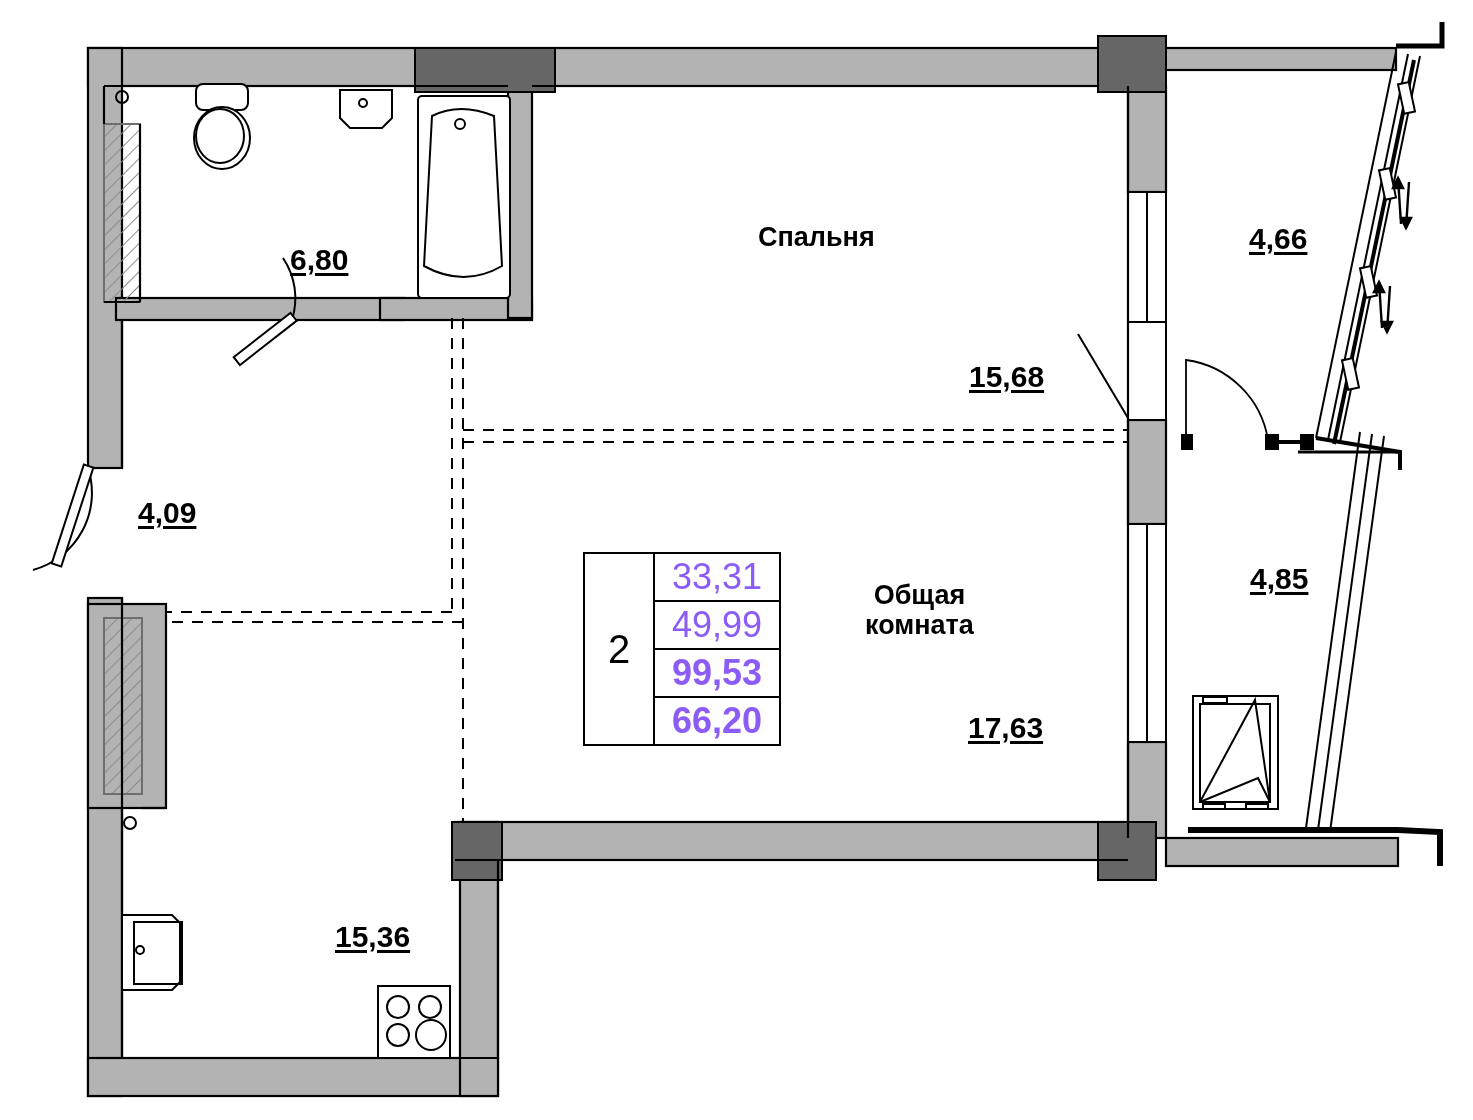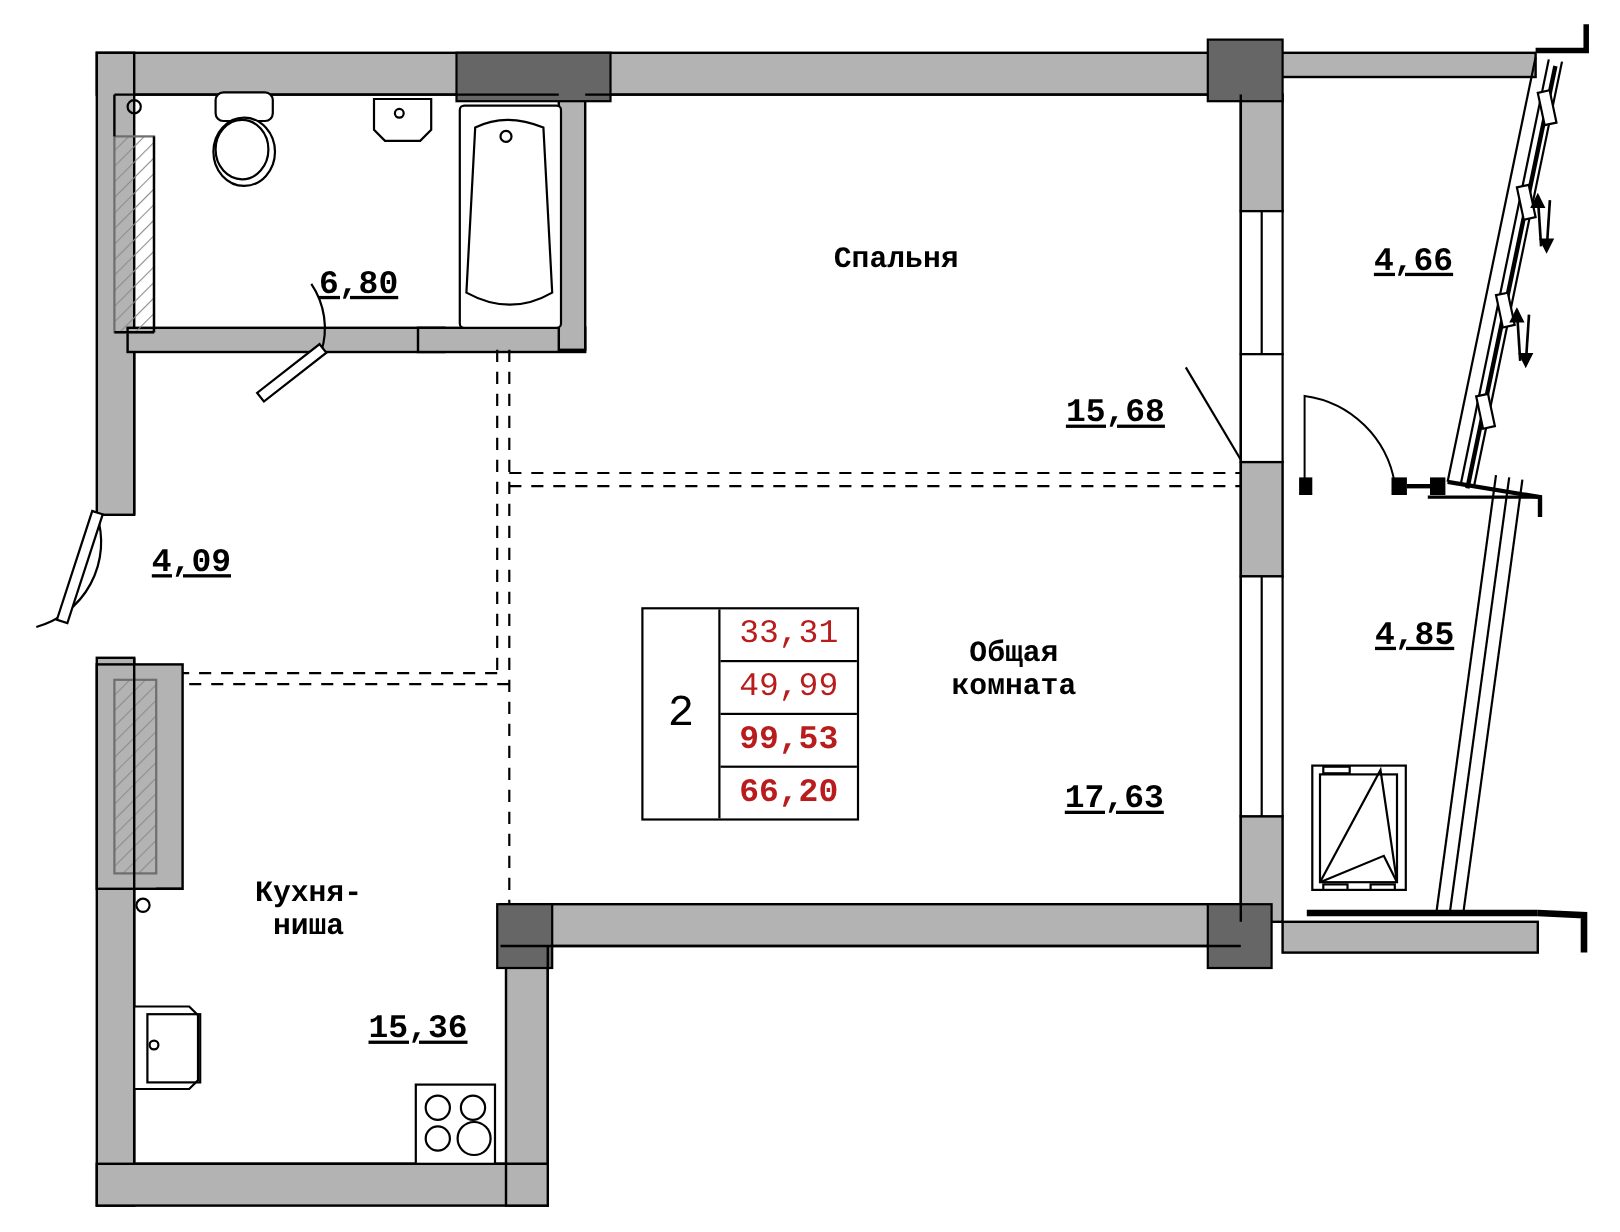--- a/index.html
+++ b/index.html
@@ -1,32 +1,32 @@
 <!DOCTYPE html>
 <html><head>
 <meta charset="utf-8">
 <style>
   html,body{margin:0;padding:0;background:#ffffff;}
   body{width:1473px;height:1120px;overflow:hidden;
        font-family:"Liberation Sans","DejaVu Sans",sans-serif;}
-  #stage{position:relative;width:1461px;height:1120px;background:#fff;font-family:Liberation Mono, monospace;}
+  #stage{position:relative;width:1461px;height:1120px;background:#fff;}
   svg#plan{position:absolute;left:0;top:0;width:1473px;height:1120px;}
 
   .lbl{position:absolute;color:#000;font-weight:bold;white-space:pre;line-height:1.12;}
   .room-name{font-size:27px;text-align:center;}
   .area{font-size:30px;text-decoration:underline;text-underline-offset:3px;}
 
   
   #infotable{position:absolute;left:583px;top:552px;width:198px;height:194px;
              border:2.5px solid #000;box-sizing:border-box;display:flex;background:#fff;}
   #infotable .rooms{width:70px;display:flex;align-items:center;justify-content:center;
              border-right:2.5px solid #000;box-sizing:border-box;font-size:40px;color:#000;}
   #infotable .vals{flex:1;display:flex;flex-direction:column;}
   #infotable .vals div{flex:1;display:flex;align-items:center;justify-content:center;
-             font-size:30px;color:#b91c1c;border-bottom:2.2px solid #000;box-sizing:border-box;}
+             font-size:36px;color:#8b5cf6;border-bottom:2.2px solid #000;box-sizing:border-box;}
   #infotable .vals div:last-child{border-bottom:none;}
   #infotable .vals div.b{font-weight:bold;}
 </style>
 </head>
 <body>
 
 <div id="stage">
 
 <svg id="plan" viewBox="0 0 1473 1120">
   <defs>
@@ -208,22 +208,20 @@
   </g>
 
   <line x1="1078" y1="334" x2="1128" y2="418" stroke="#000" stroke-width="2"></line>
 </svg>
 
 <div class="lbl room-name" style="left:758px;top:222px;">Спальня</div>
 
 <div class="lbl room-name" style="left:865px;top:580px;">Общая
 комната</div>
 
-<div class="lbl room-name" style="left:213px;top:798px;text-align:center;width:135px;">Кухня-
-ниша</div>
 
 <div class="lbl area" style="left:290px;top:243px;">6,80</div>
 
 <div class="lbl area" style="left:138px;top:496px;">4,09</div>
 
 <div class="lbl area" style="left:969px;top:360px;">15,68</div>
 
 <div class="lbl area" style="left:968px;top:711px;">17,63</div>
 
 <div class="lbl area" style="left:335px;top:920px;">15,36</div>

